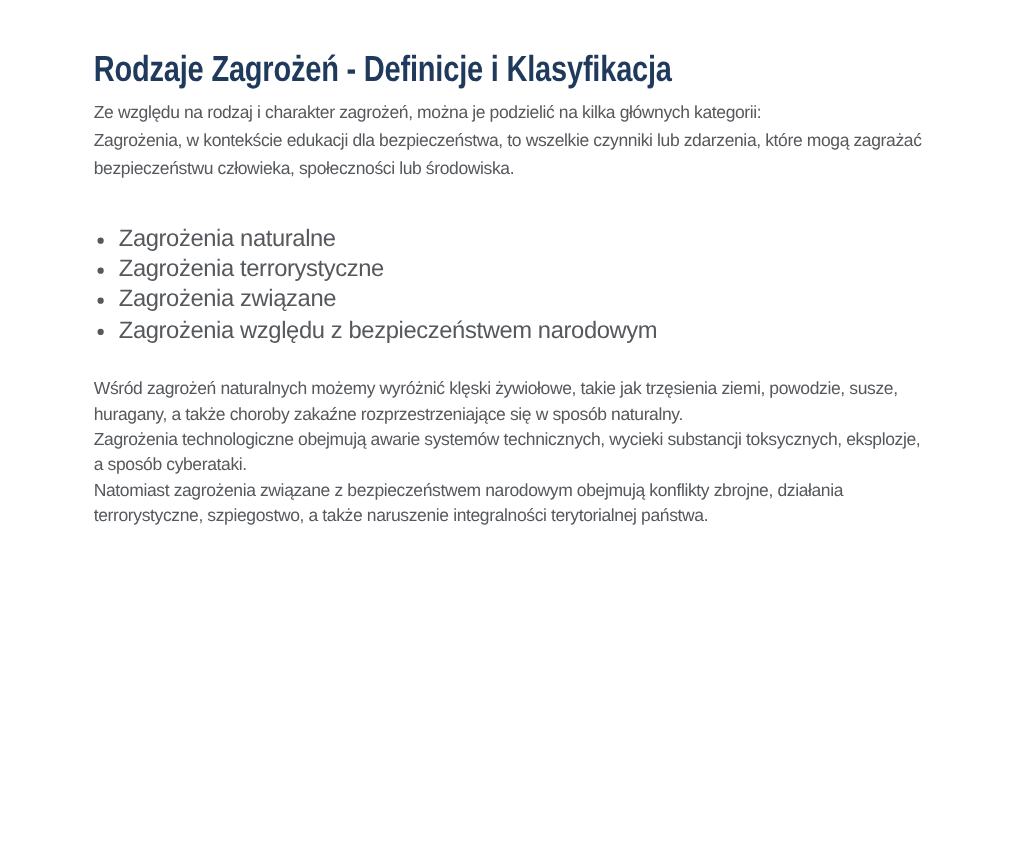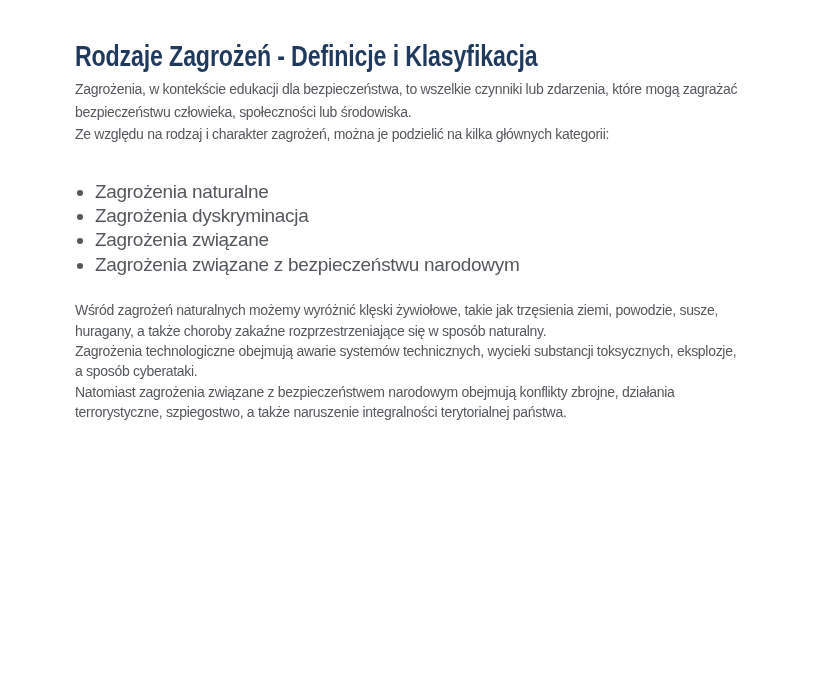--- a/index.html
+++ b/index.html
@@ -63,29 +63,29 @@
   }
 </style>
 </head>
 <body>
 
 <div class="content">
 
   <h1 class="page-title">Rodzaje Zagrożeń - Definicje i Klasyfikacja</h1>
 
   <div class="intro">
+    <p>Ze względu na rodzaj i charakter zagrożeń, można je podzielić na kilka głównych kategorii:</p>
     <p>Zagrożenia, w kontekście edukacji dla bezpieczeństwa, to wszelkie czynniki lub zdarzenia, które mogą zagrażać bezpieczeństwu człowieka, społeczności lub środowiska.</p>
-    <p>Ze względu na rodzaj i charakter zagrożeń, można je podzielić na kilka głównych kategorii:</p>
   </div>
 
   <ul class="threat-list">
     <li>Zagrożenia naturalne</li>
-    <li>Zagrożenia dyskryminacja</li>
+    <li>Zagrożenia terrorystyczne</li>
     <li>Zagrożenia związane</li>
-    <li>Zagrożenia związane z bezpieczeństwu narodowym</li>
+    <li>Zagrożenia względu z bezpieczeństwem narodowym</li>
   </ul>
 
   <div class="details">
     <p>Wśród zagrożeń naturalnych możemy wyróżnić klęski żywiołowe, takie jak trzęsienia ziemi, powodzie, susze, huragany, a także choroby zakaźne rozprzestrzeniające się w sposób naturalny.</p>
     <p>Zagrożenia technologiczne obejmują awarie systemów technicznych, wycieki substancji toksycznych, eksplozje, a sposób cyberataki.</p>
     <p>Natomiast zagrożenia związane z bezpieczeństwem narodowym obejmują konflikty zbrojne, działania terrorystyczne, szpiegostwo, a także naruszenie integralności terytorialnej państwa.</p>
   </div>
 
 </div>
 

